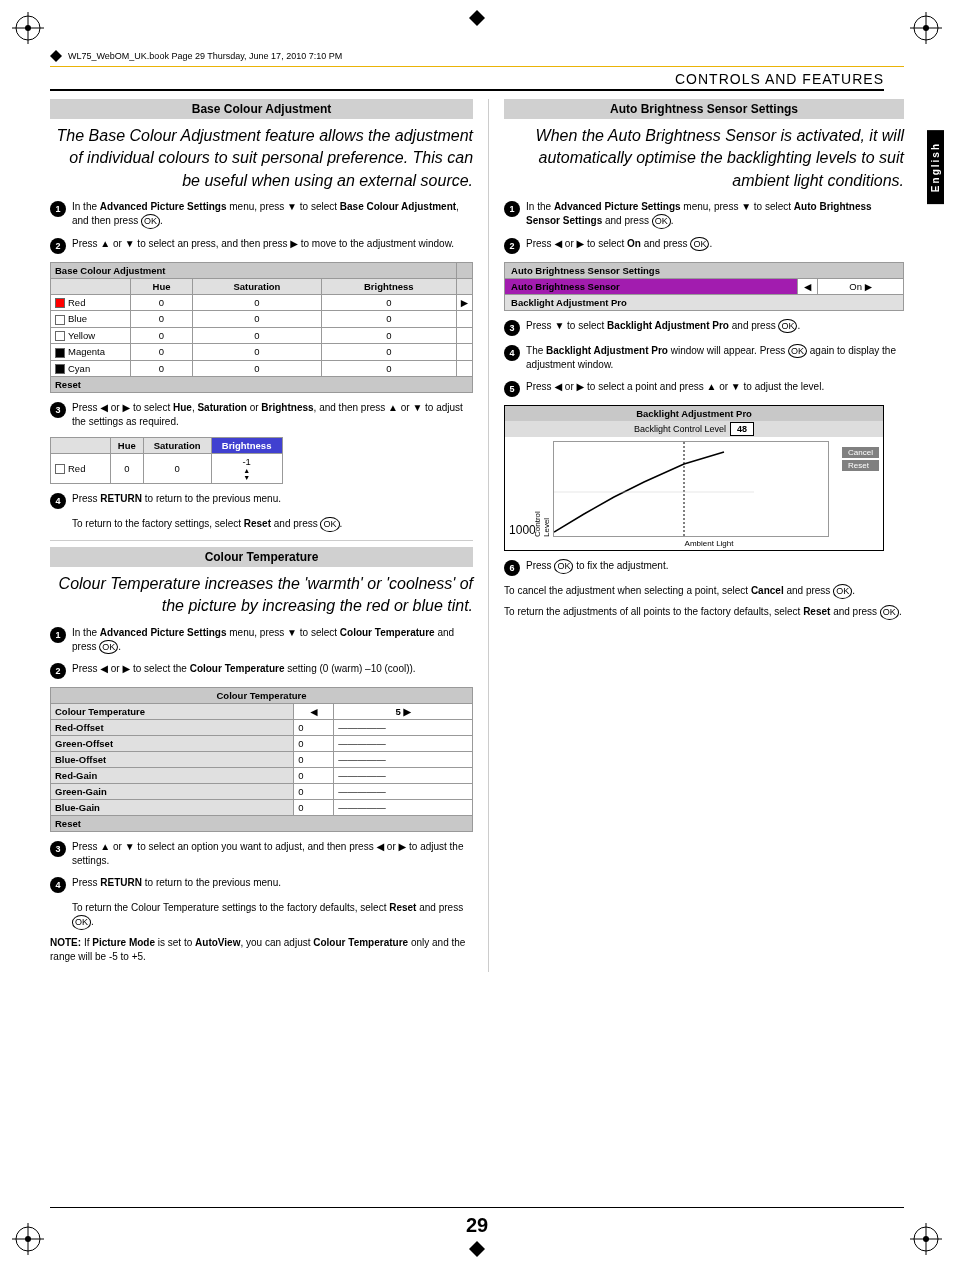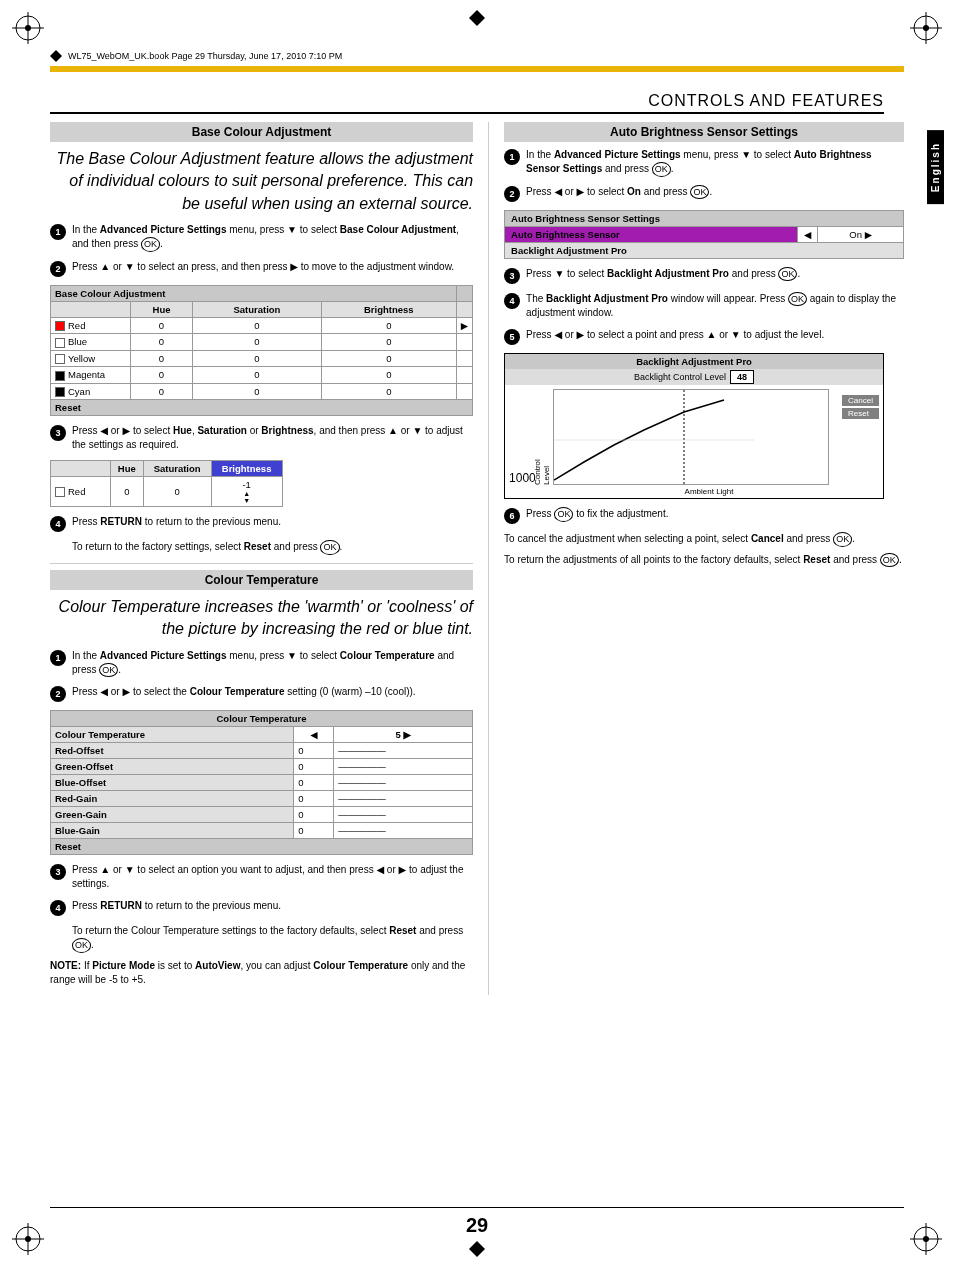--- a/index.html
+++ b/index.html
@@ -175,29 +175,29 @@
   </svg>
 
   <svg style="position:absolute;top:10px;left:50%;transform:translateX(-50%);" width="16" height="16">
     <polygon points="8,0 16,8 8,16 0,8" fill="#000"></polygon>
   </svg>
   <svg style="position:absolute;bottom:10px;left:50%;transform:translateX(-50%);" width="16" height="16">
     <polygon points="8,0 16,8 8,16 0,8" fill="#000"></polygon>
   </svg>
 
   <div style="margin: 0 50px; padding-top: 50px;">
-    <div style="display:flex; align-items:center; border-bottom: 6px solid #eab308; padding-bottom: 4px;">
+    <div style="display:flex; align-items:center; border-bottom: 1px solid #eab308; padding-bottom: 4px;">
       <svg width="12" height="12">
         <polygon points="6,0 12,6 6,12 0,6" fill="#000"></polygon>
       </svg>
       <span style="font-size:9px; margin-left:6px;">WL75_WebOM_UK.book  Page 29  Thursday, June 17, 2010  7:10 PM</span>
     </div>
   </div>
 
-  <div style="text-align:right; margin-right: 70px; margin-top:20px; font-size:16px; letter-spacing:1px; border-bottom: 2px solid #000; padding-bottom:2px; margin-left:50px;">CONTROLS AND FEATURES</div>
+  <div style="text-align:right; margin-right: 70px; margin-top:4px; font-size:14px; letter-spacing:1px; border-bottom: 2px solid #000; padding-bottom:2px; margin-left:50px;">CONTROLS AND FEATURES</div>
 
   <div style="position:absolute; right:10px; top:130px; background:#000; color:#fff; writing-mode:vertical-rl; transform:rotate(180deg); font-size:10px; font-weight:bold; padding:12px 3px; letter-spacing:2px;">English</div>
 
   <div style="display:flex; margin: 0 50px; margin-right: 30px; padding-top: 8px;">
 
     <div style="width:455px; padding-right:15px; border-right: 1px solid #ccc;">
 
       <div>
         <div class="section-header">Base Colour Adjustment</div>
         <div class="section-desc">The Base Colour Adjustment feature allows the adjustment of individual colours to suit personal preference. This can be useful when using an external source.</div>
@@ -383,20 +383,21 @@
         <div class="note-box"><b>NOTE:</b> If <b>Picture Mode</b> is set to <b>AutoView</b>, you can adjust <b>Colour Temperature</b> only and the range will be -5 to +5.</div>
 
       </div>
 
     </div>
 
     <div style="width:450px; padding-left:15px; padding-right:20px;">
 
       <div>
         <div class="section-header">Auto Brightness Sensor Settings</div>
+        <div class="section-desc">When the Auto Brightness Sensor is activated, it will automatically optimise the backlighting levels to suit ambient light conditions.</div>
 
         <div class="step">
           <div class="step-num">1</div>
           <div class="step-text">In the <b>Advanced Picture Settings</b> menu, press ▼ to select <b>Auto Brightness Sensor Settings</b> and press <span class="ok-circle">OK</span>.</div>
         </div>
 
         <div class="step">
           <div class="step-num">2</div>
           <div class="step-text">Press ◀ or ▶ to select <b>On</b> and press <span class="ok-circle">OK</span>.</div>
         </div>

